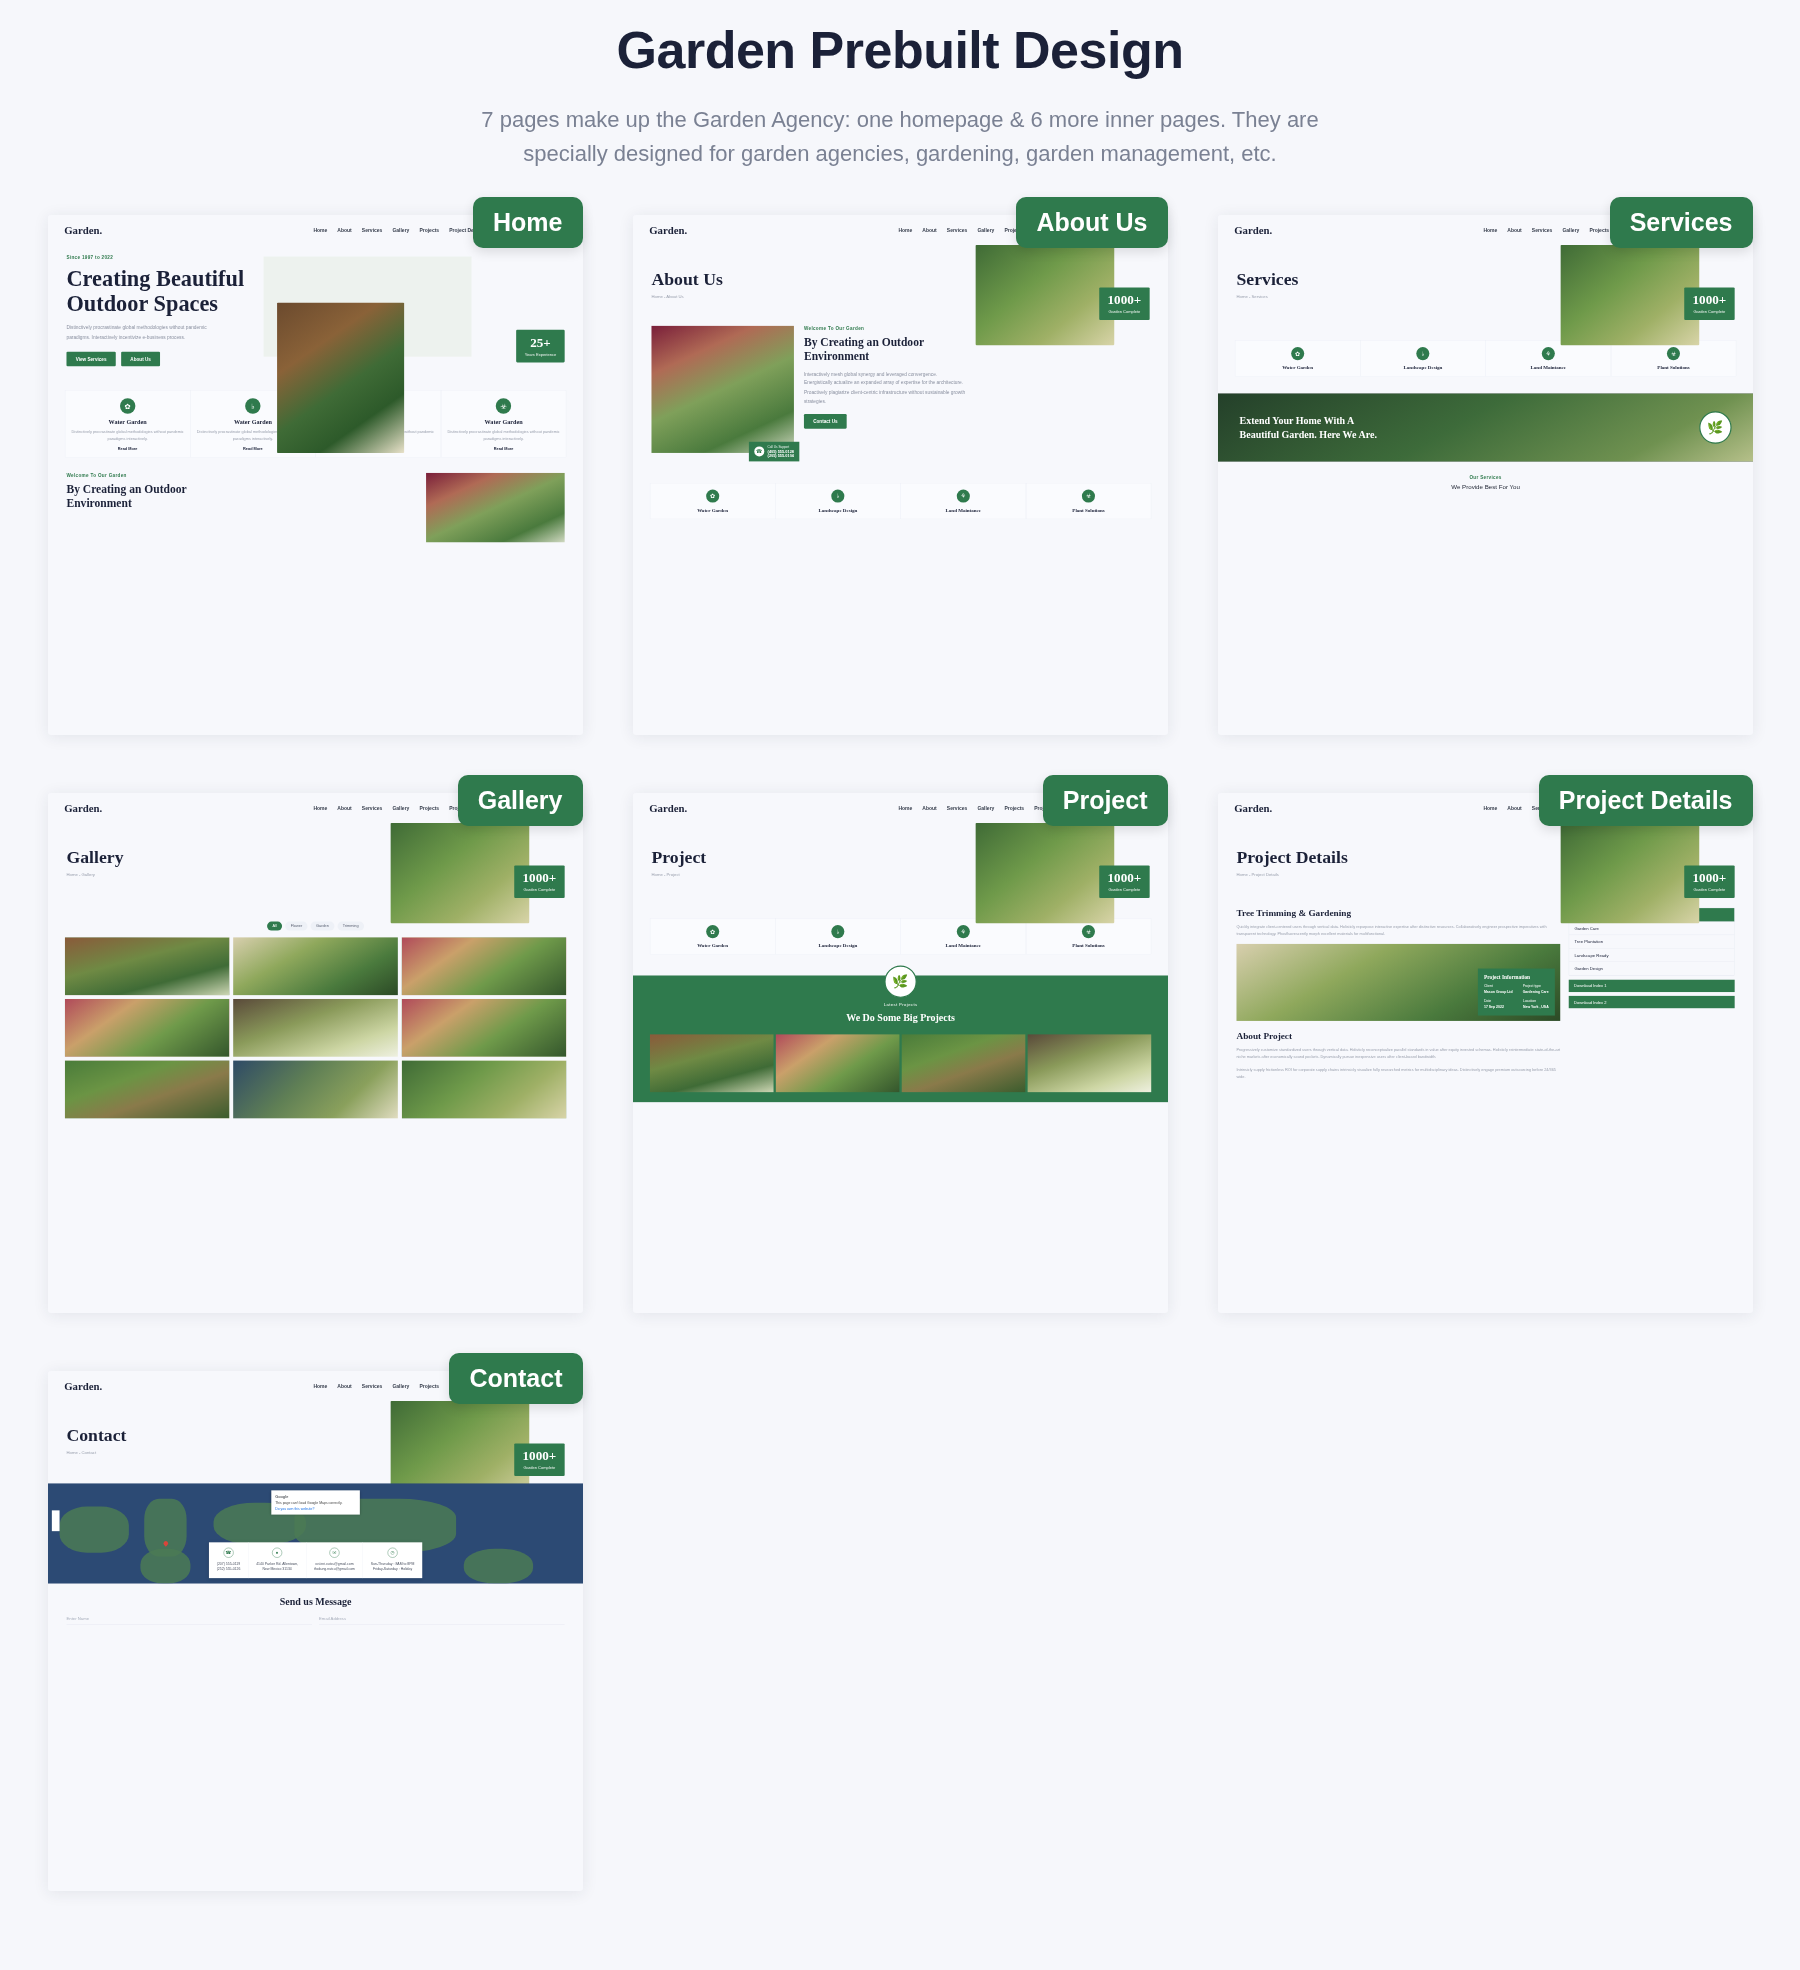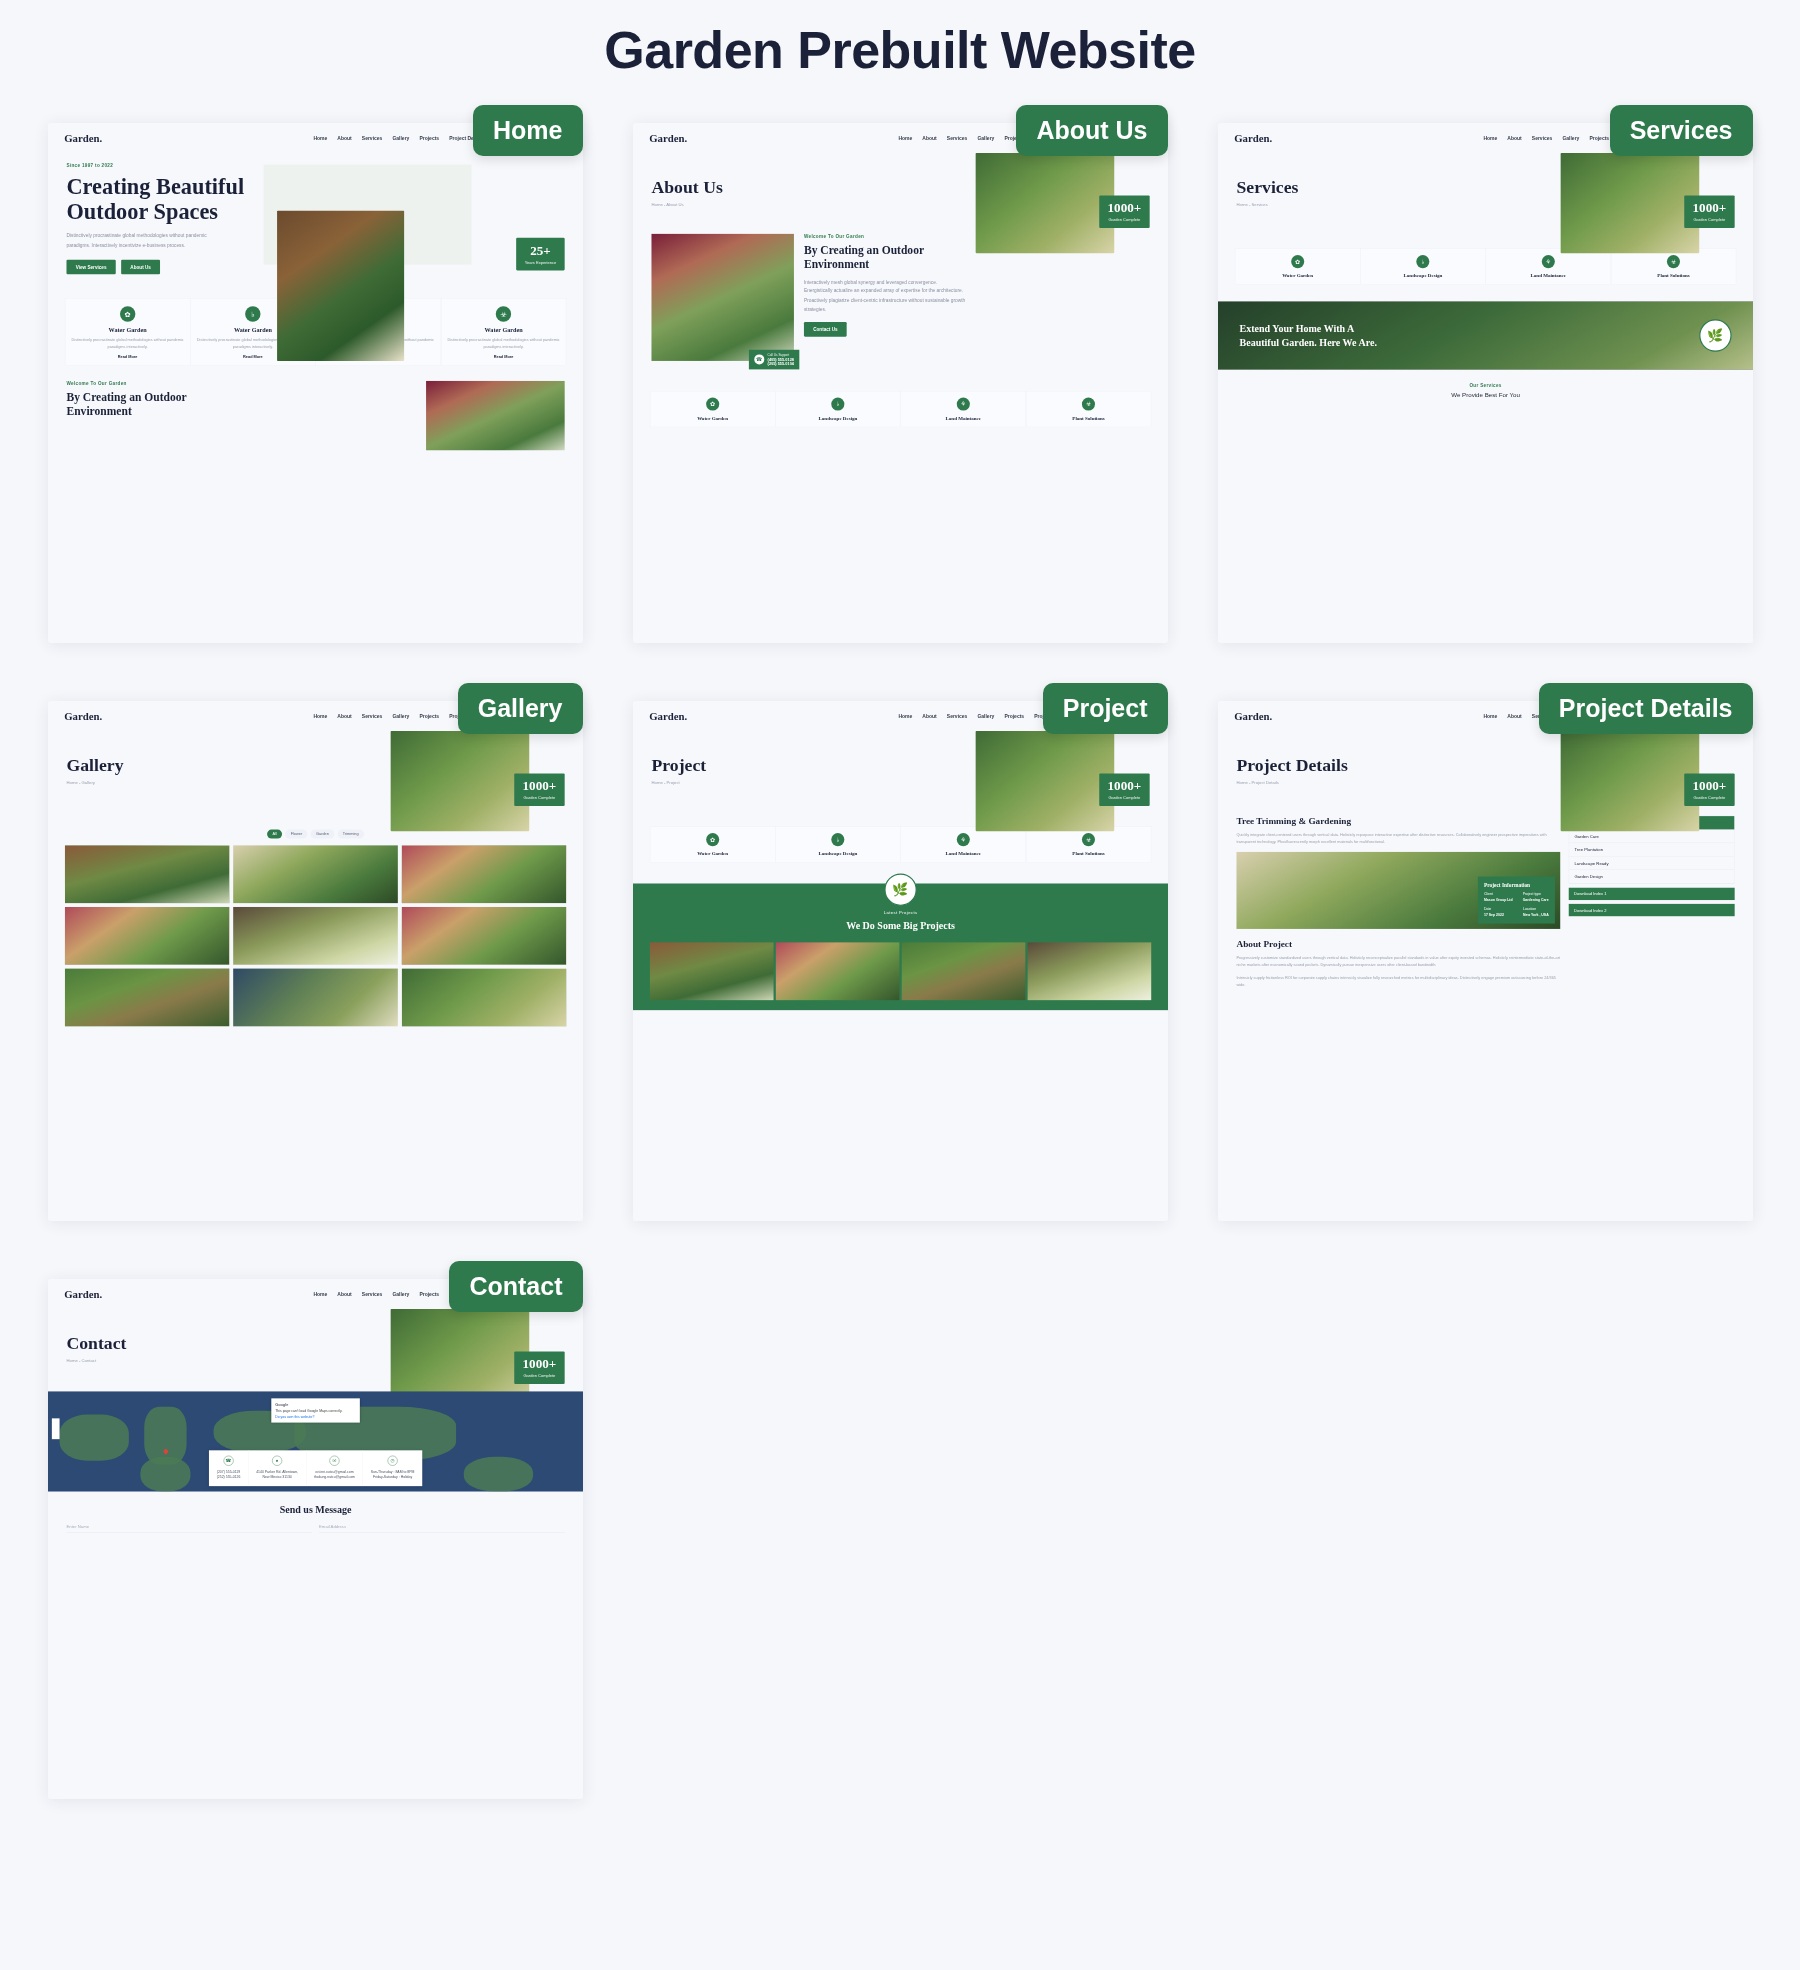--- a/index.html
+++ b/index.html
@@ -152,21 +152,22 @@
   .imgF { background-image: linear-gradient(165deg,#8a5a3a 0%,#6f8a44 40%,#3f6b36 70%,#cdd6b4 100%); }
   .imgG { background-image: linear-gradient(135deg,#2e4a66 0%,#5f7f55 40%,#8aa05c 70%,#e0dcc0 100%); }
   .imgH { background-image: linear-gradient(145deg,#b04a5a 0%,#caa06a 30%,#6f9a4a 60%,#34562c 100%); }
   .imgI { background-image: linear-gradient(150deg,#d8cfae 0%,#8fa85c 35%,#4a7a3d 70%,#2c4a26 100%); }
   .imgJ { background-image: linear-gradient(160deg,#5a4a3a 0%,#8a9a5a 40%,#cdd6a4 75%,#eef0e0 100%); }
 </style>
 </head>
 <body>
 
 <div class="page-header">
-  <h1 class="page-title">Garden Prebuilt Website</h1>
+  <h1 class="page-title">Garden Prebuilt Design</h1>
+  <p class="page-sub">7 pages make up the Garden Agency: one homepage &amp; 6 more inner pages. They are specially designed for garden agencies, gardening, garden management, etc.</p>
 </div>
 
 <div class="grid">
 
   <div class="card-wrap">
     <div class="badge">Home</div>
     <div class="shot">
       <div class="site">
         <div class="nav">
           <div class="logo">Garden.</div>

